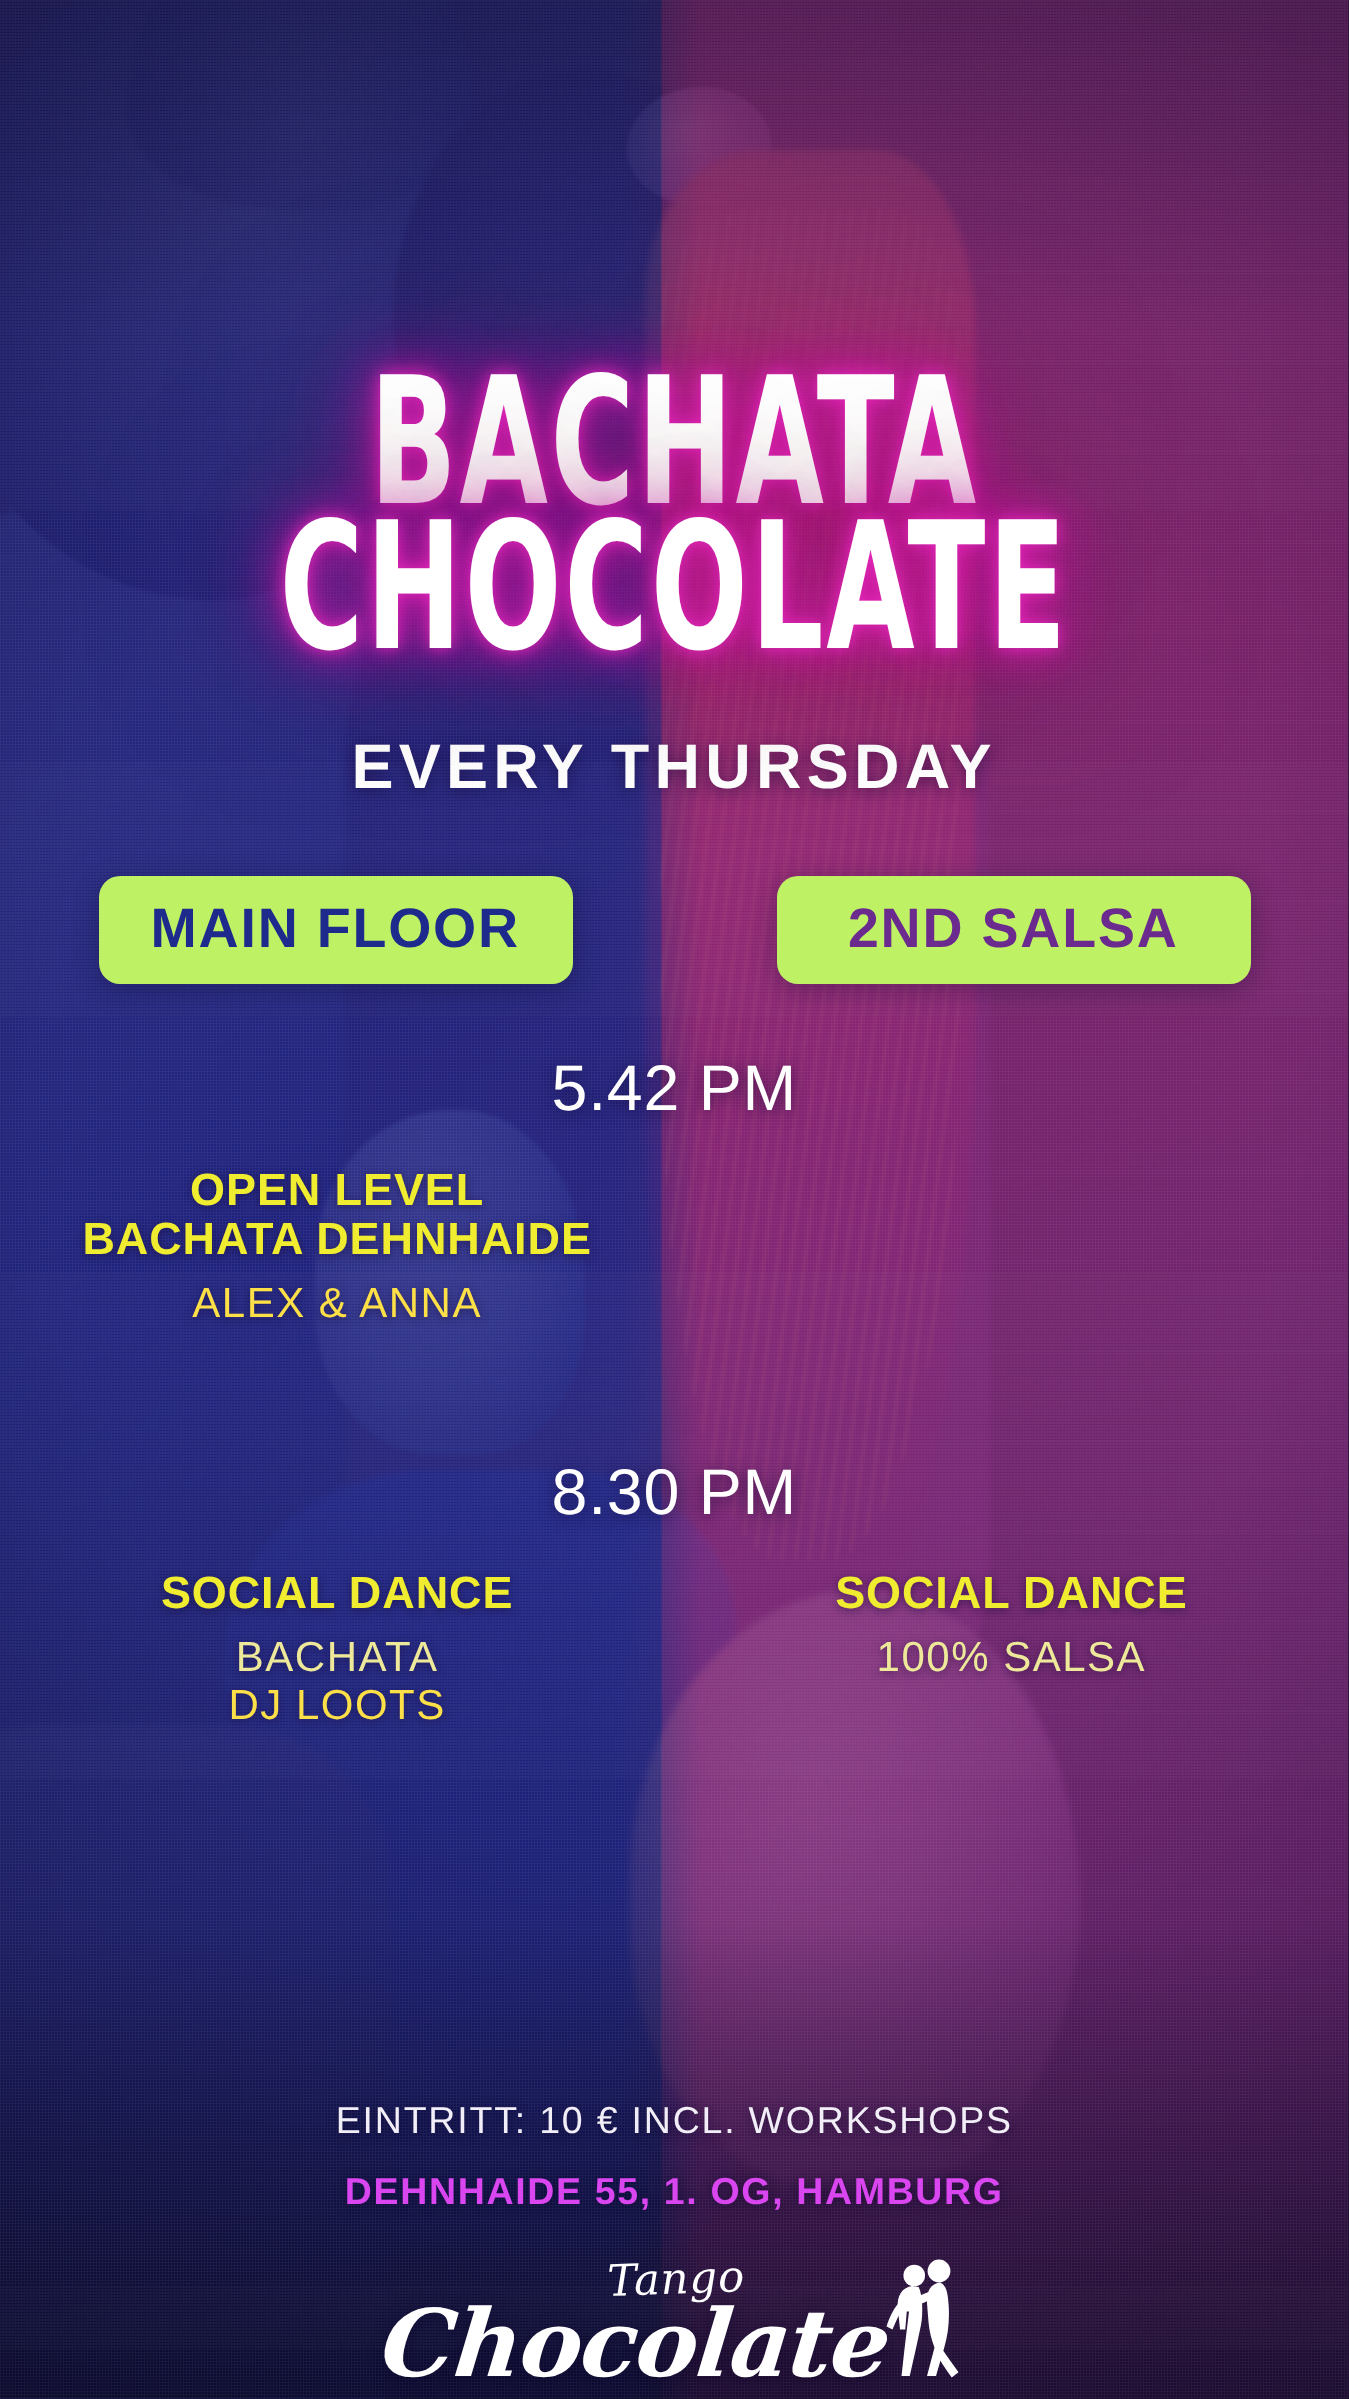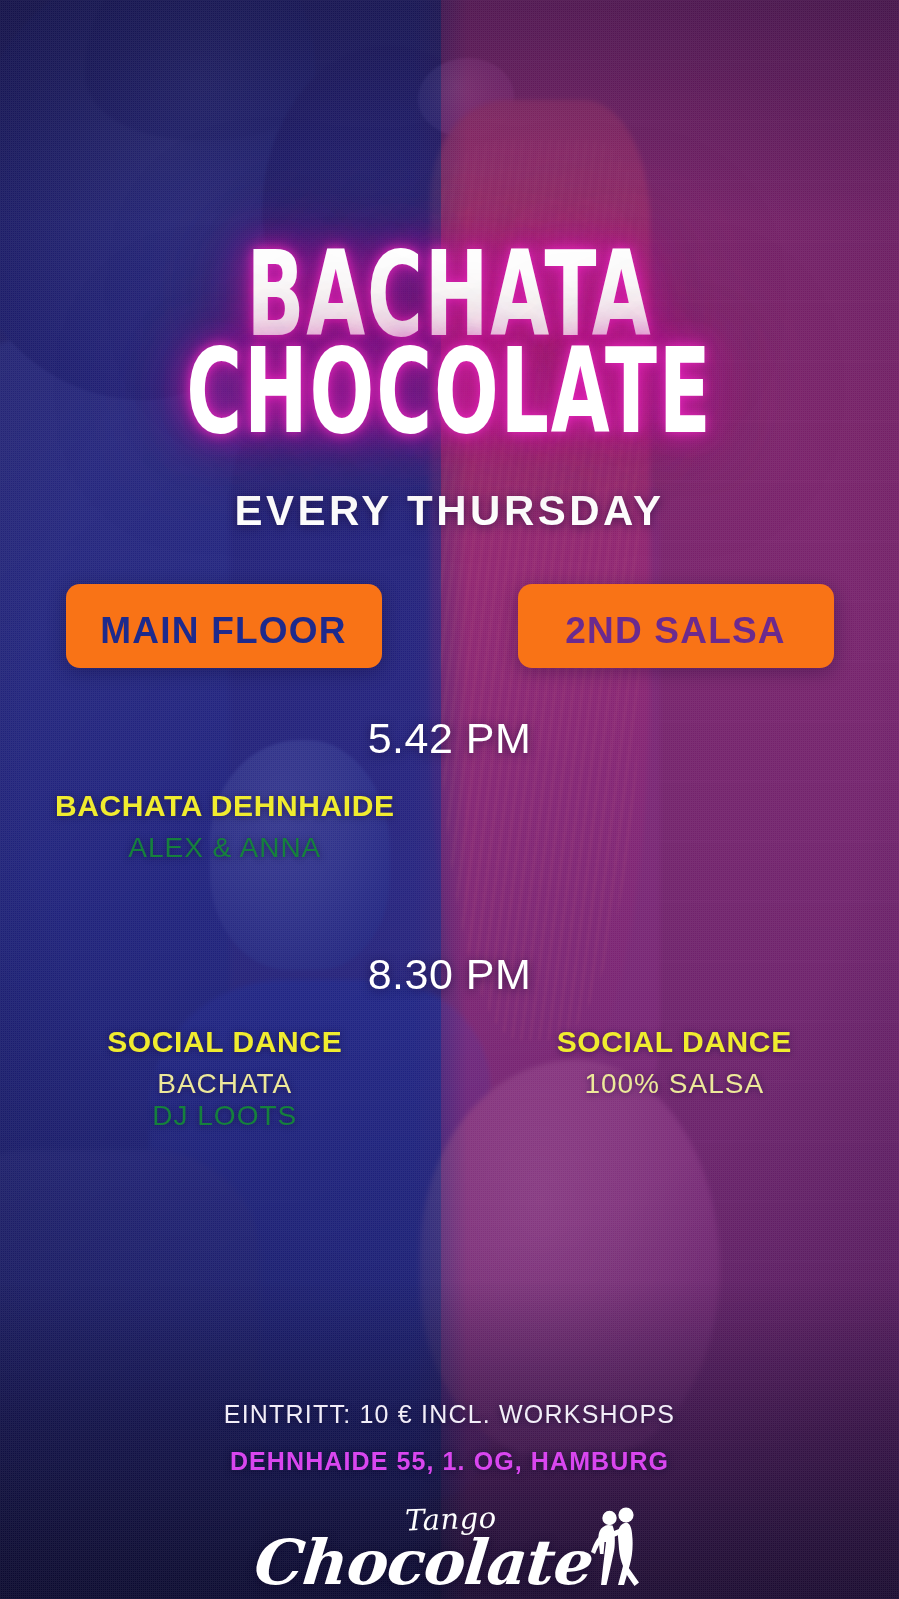--- a/index.html
+++ b/index.html
@@ -190,23 +190,23 @@
     text-shadow:0 2px 10px rgba(20,8,52,.55);
   }
 
   
   .floors {
     margin-top:49px; width:100%;
     display:flex; justify-content:center; gap:136px;
     padding:0 62px;
   }
   .pill {
-    background:#f97316;
+    background:#bef264;
     border-radius:14px;
-    padding:26px 30px 16px;
+    padding:14px 30px 16px;
     min-width:316px; text-align:center;
     box-shadow:0 4px 18px rgba(10,4,40,.30);
   }
   .pill-text { font-size:37px; font-weight:700; letter-spacing:1.2px; }
   .pill-main .pill-text { color:#1e2a8c; }
   .pill-2nd  .pill-text { color:#6b2a8e; }
 
   
   .slot { width:100%; }
   .slot-time {
@@ -228,21 +228,21 @@
     color:#f0ec2f; font-weight:700;
     font-size:30px; letter-spacing:.6px; line-height:1.10;
     text-shadow:0 1px 6px rgba(24,10,56,.55);
   }
   .line-sub {
     margin-top:10px;
     color:#ede89a; font-weight:400;
     font-size:28px; letter-spacing:1px;
     text-shadow:0 1px 6px rgba(24,10,56,.55);
   }
-  .line-sub.white { color:#15803d; }
+  .line-sub.white { color:#fde047; }
   .line-sub.tight { margin-top:0; }
 
   
   .footer { margin-top:auto; width:100%; text-align:center; }
   .foot-price {
     font-size:25px; font-weight:300; color:#f2eef8;
     letter-spacing:1.2px;
     text-shadow:0 1px 7px rgba(14,6,44,.6);
   }
   .foot-addr {
@@ -318,20 +318,21 @@
       <div class="pill pill-2nd">
         <div class="pill-text">2ND SALSA</div>
       </div>
     </div>
 
     <div class="slot slot-1">
       <div class="slot-time">5.42 PM</div>
       <div class="slot-cols">
         <div class="col">
           <div class="line-head">
+            <div>OPEN LEVEL</div>
             <div>BACHATA DEHNHAIDE</div>
           </div>
           <div class="line-sub white">ALEX &amp; ANNA</div>
         </div>
         <div class="col-right-empty"></div>
       </div>
     </div>
 
     <div class="slot slot-2">
       <div class="slot-time">8.30 PM</div>

